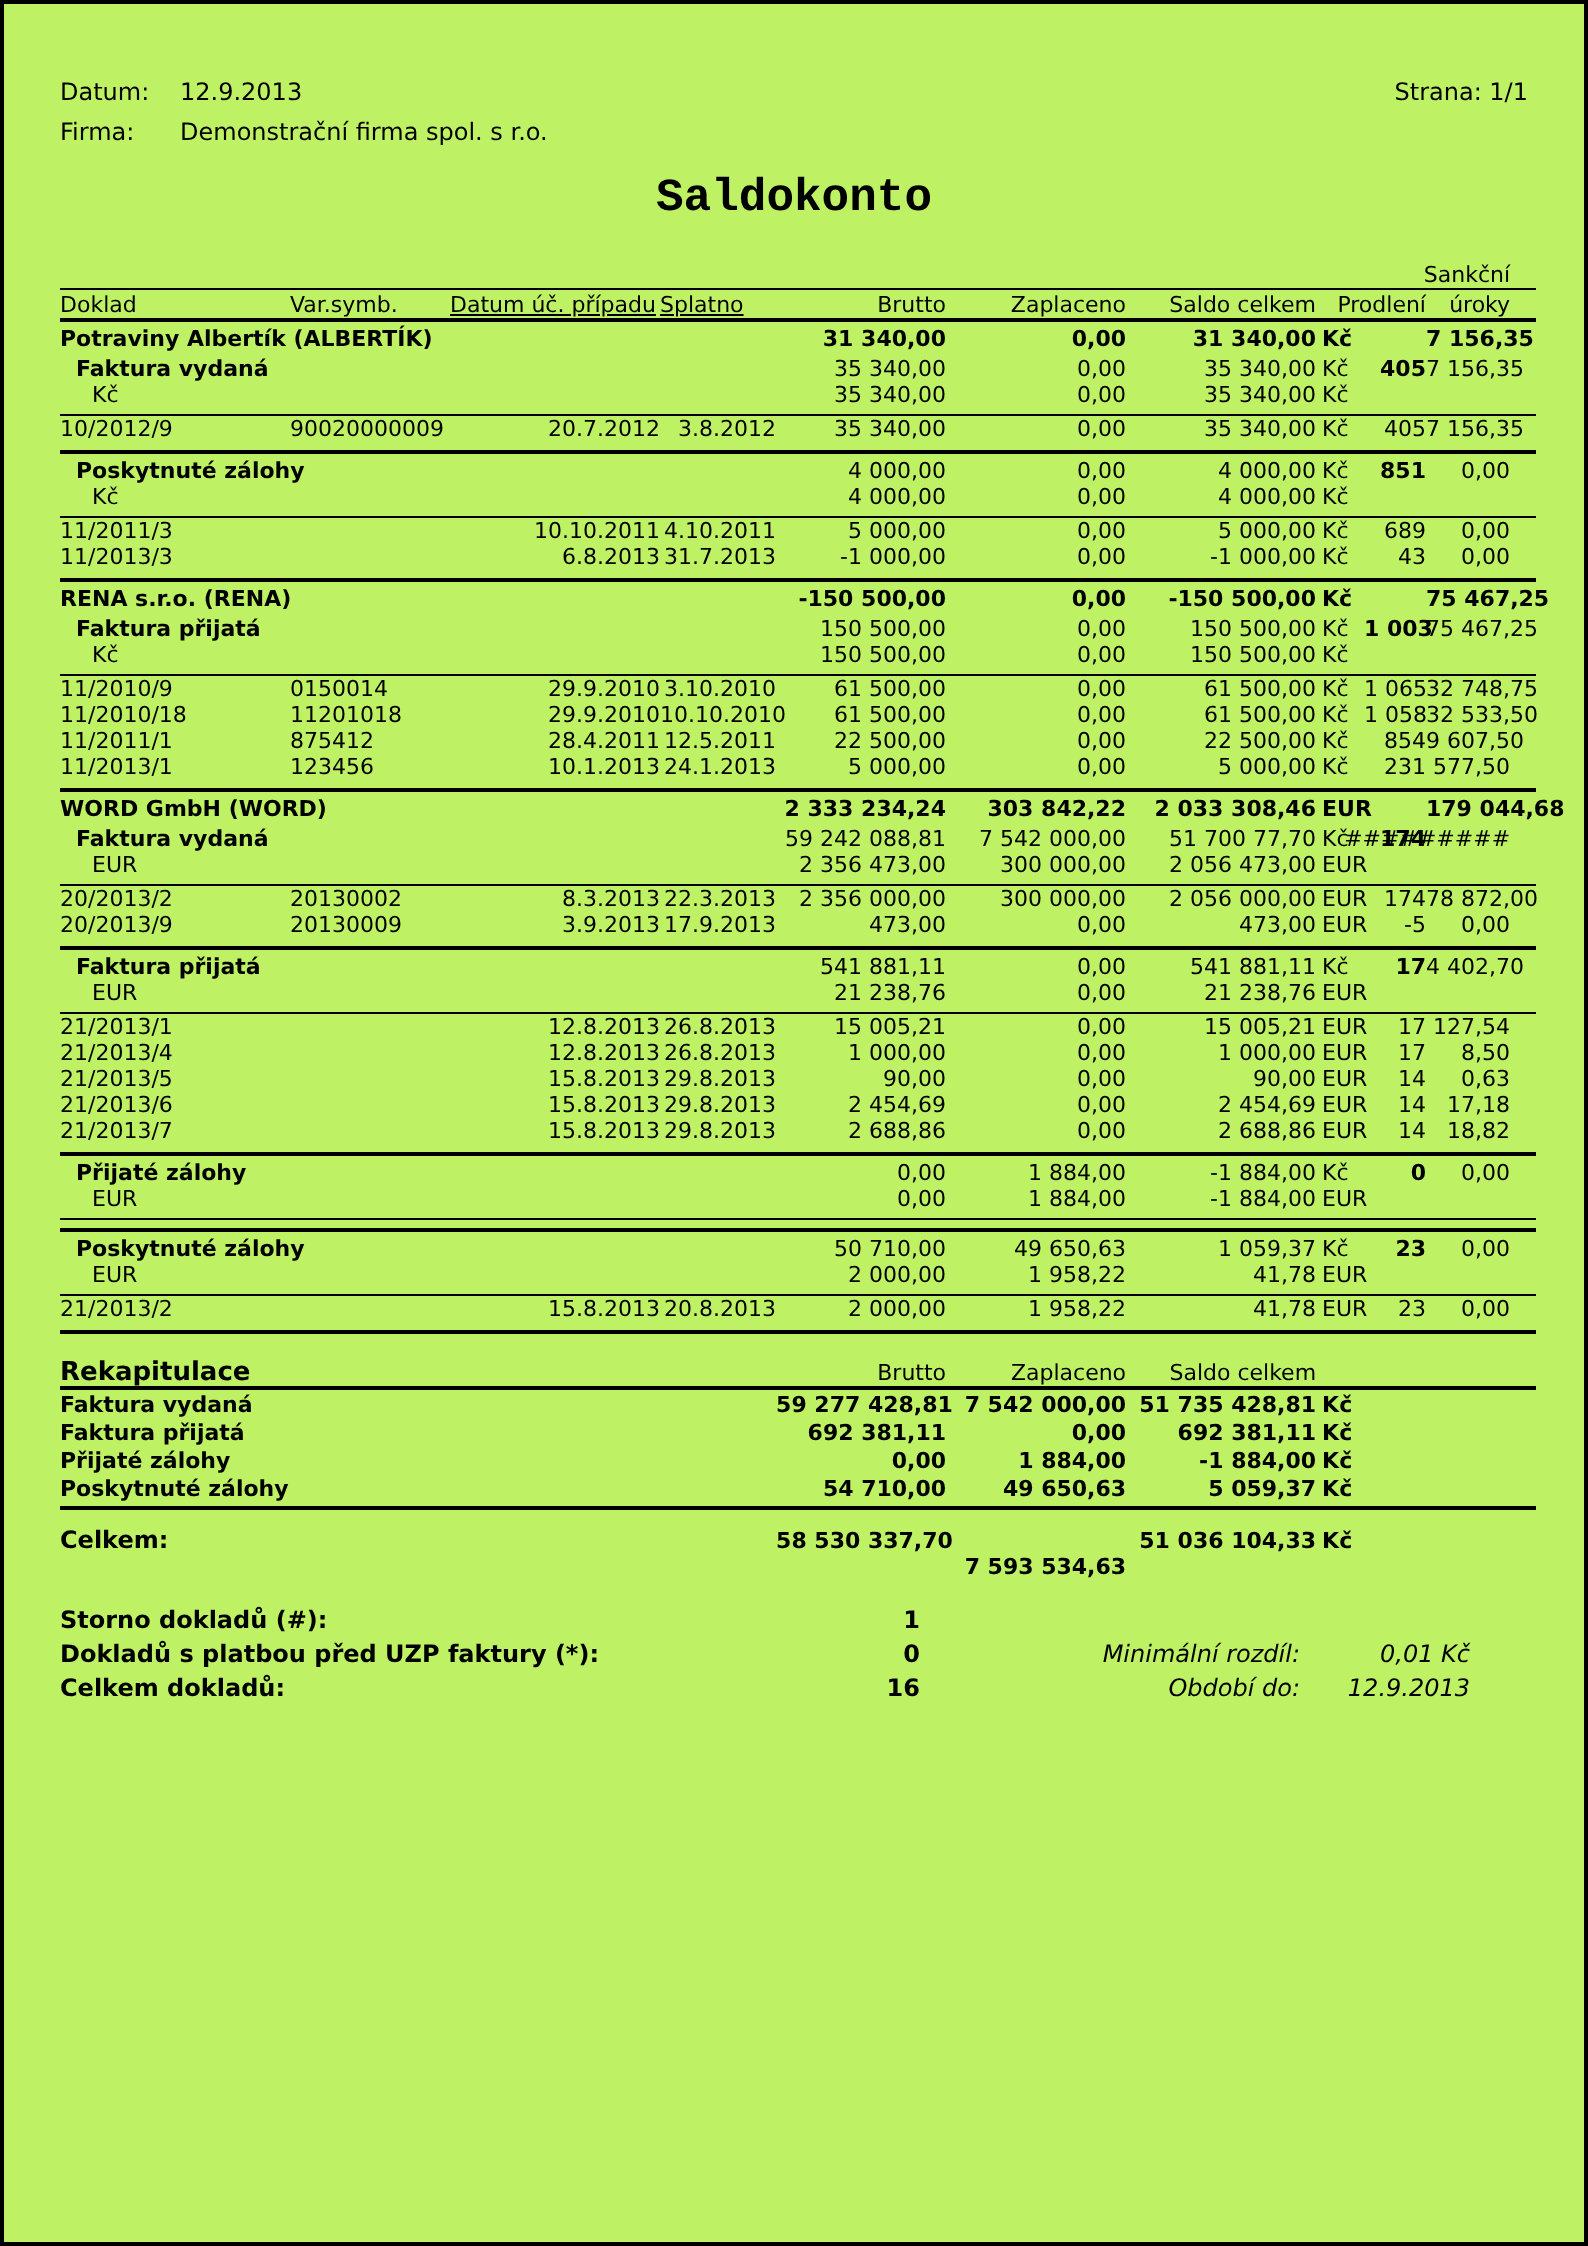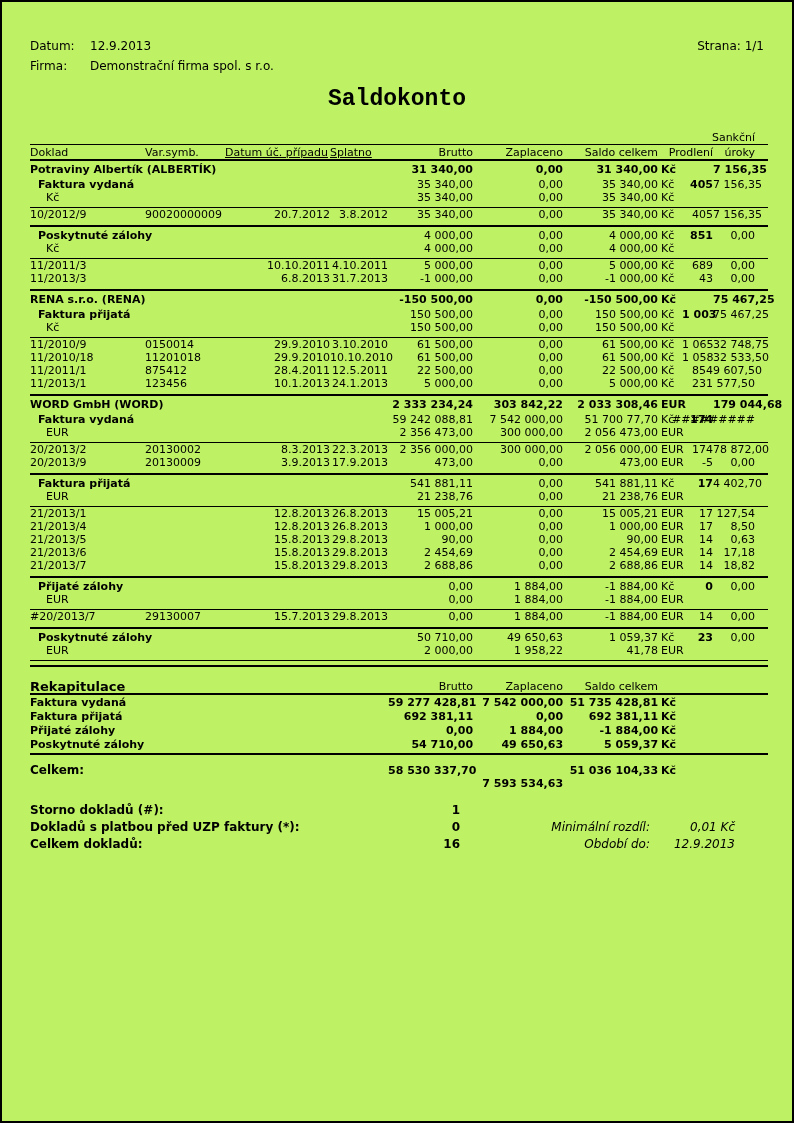--- a/index.html
+++ b/index.html
@@ -430,32 +430,20 @@
           <td class="c-bru">0,00</td>
           <td class="c-zap">1 884,00</td>
           <td class="c-sal">-1 884,00</td>
           <td class="c-men">EUR</td>
           <td class="c-pro"></td>
           <td class="c-uro"></td>
         </tr>
         <tr class="sep-thin">
           <td colspan="10"></td>
         </tr>
-        <tr class="r-det">
-          <td class="c-dok">#20/2013/7</td>
-          <td class="c-var">29130007</td>
-          <td class="c-dat">15.7.2013</td>
-          <td class="c-spl">29.8.2013</td>
-          <td class="c-bru">0,00</td>
-          <td class="c-zap">1 884,00</td>
-          <td class="c-sal">-1 884,00</td>
-          <td class="c-men">EUR</td>
-          <td class="c-pro">14</td>
-          <td class="c-uro">0,00</td>
-        </tr>
         <tr class="sep-thick">
           <td colspan="10"></td>
         </tr>
         <tr class="r-sub">
           <td class="lbl" colspan="4">Poskytnuté zálohy</td>
           <td class="c-bru">50 710,00</td>
           <td class="c-zap">49 650,63</td>
           <td class="c-sal">1 059,37</td>
           <td class="c-men">Kč</td>
           <td class="c-pro">23</td>
@@ -465,20 +453,32 @@
           <td class="lbl" colspan="4">EUR</td>
           <td class="c-bru">2 000,00</td>
           <td class="c-zap">1 958,22</td>
           <td class="c-sal">41,78</td>
           <td class="c-men">EUR</td>
           <td class="c-pro"></td>
           <td class="c-uro"></td>
         </tr>
         <tr class="sep-thin">
           <td colspan="10"></td>
+        </tr>
+        <tr class="r-det">
+          <td class="c-dok">21/2013/2</td>
+          <td class="c-var"></td>
+          <td class="c-dat">15.8.2013</td>
+          <td class="c-spl">20.8.2013</td>
+          <td class="c-bru">2 000,00</td>
+          <td class="c-zap">1 958,22</td>
+          <td class="c-sal">41,78</td>
+          <td class="c-men">EUR</td>
+          <td class="c-pro">23</td>
+          <td class="c-uro">0,00</td>
         </tr>
         <tr class="sep-thick">
           <td colspan="10"></td>
         </tr>
       </tbody>
   </table>
 
   <table id="rekap">
     <colgroup>
       <col style="width:115px">

